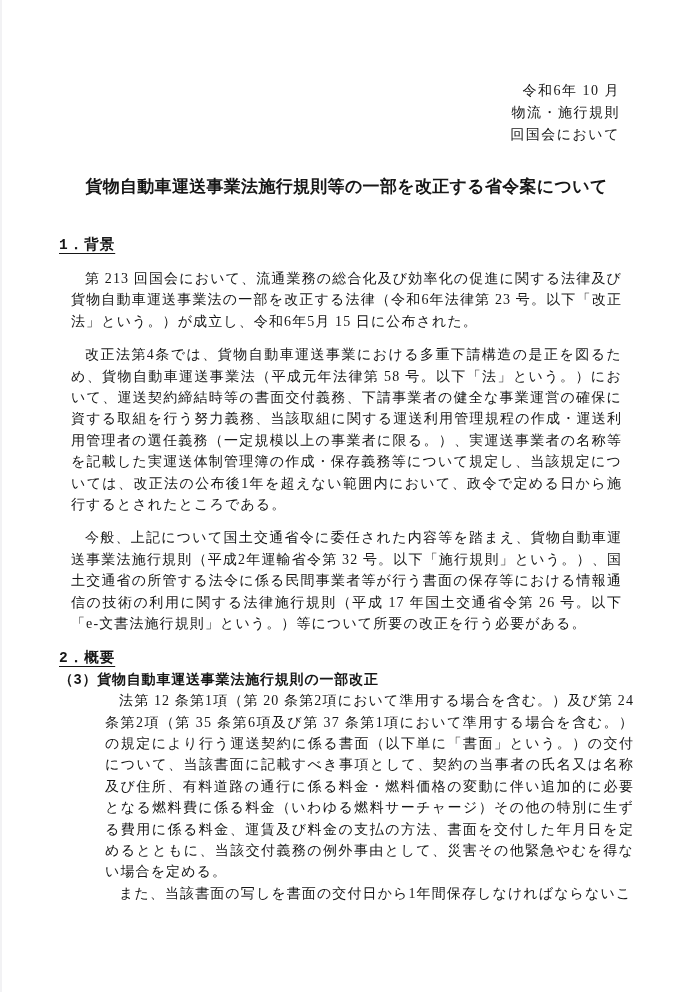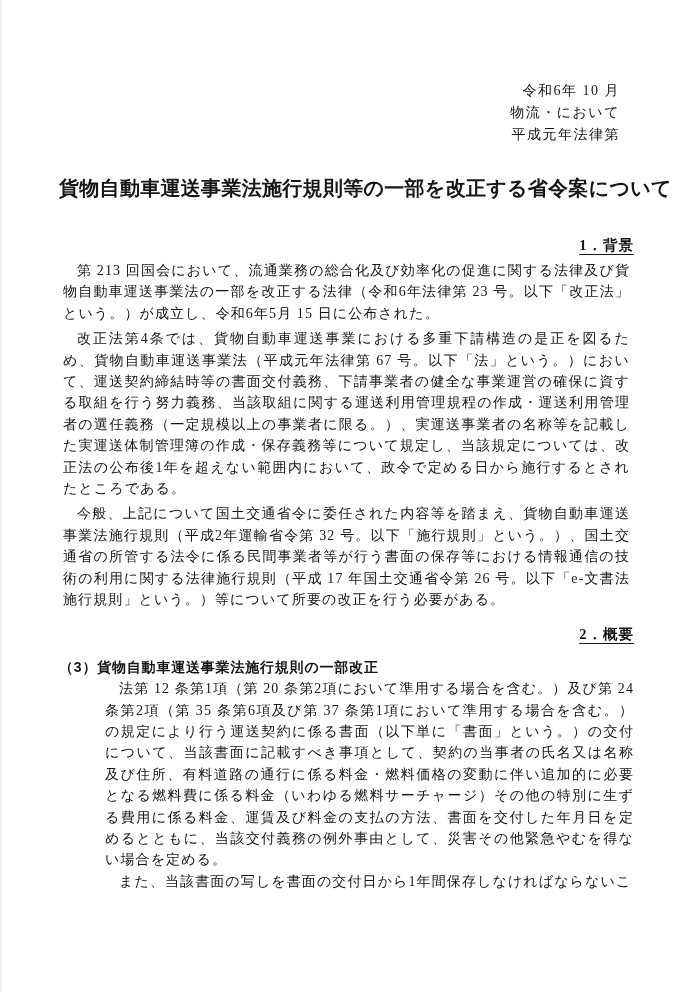--- a/index.html
+++ b/index.html
@@ -24,44 +24,44 @@
   }
 
   .doc-header {
     text-align: right;
     padding-right: 14px;
     line-height: 22px;
     letter-spacing: 1.5px;
   }
 
   .doc-title {
-    font-family: Liberation Sans, sans-serif;
-    font-size: 20px;
+    font-family: Liberation Mono, monospace;
+    font-size: 17px;
     font-weight: bold;
+    text-align: center;
     margin: 30px 0 0 0;
     line-height: 24px;
     letter-spacing: 0.3px;
     white-space: nowrap;
   }
 
   .sec-heading {
-    font-family: Liberation Serif, serif;
+    font-family: Liberation Mono, monospace;
     font-size: 14.5px;
     font-weight: bold;
     text-decoration: underline;
     text-underline-offset: 4px;
     margin: 34px 0 3px 0;
     line-height: 22px;
     letter-spacing: 1px;
-    text-align: right;
   }
-  .sec-heading.second { margin-top: 12px; margin-bottom: 12px; }
+  .sec-heading.second { margin-top: 12px; margin-bottom: 0; }
 
   p.body-para {
-    margin: 4px;
+    margin: 12px;
     text-indent: 1em;
     text-align: justify;
     letter-spacing: 1.1px;
   }
 
   .sub-heading, .bracket-heading, .item-heading {
     font-family: "Liberation Sans", "DejaVu Sans", sans-serif;
     font-weight: bold;
     line-height: 21.7px;
     letter-spacing: 0.8px;
@@ -75,29 +75,29 @@
     letter-spacing: 1.1px;
   }
 </style>
 </head>
 <body>
 
 <div class="page">
 
   <div class="doc-header">
     <div>令和6年 10 月</div>
-    <div>物流・において</div>
-    <div>平成元年法律第</div>
+    <div>物流・施行規則</div>
+    <div>回国会において</div>
   </div>
 
   <h1 class="doc-title">貨物自動車運送事業法施行規則等の一部を改正する省令案について</h1>
 
   <h2 class="sec-heading">1．背景</h2>
   <p class="body-para">第 213 回国会において、流通業務の総合化及び効率化の促進に関する法律及び貨物自動車運送事業法の一部を改正する法律（令和6年法律第 23 号。以下「改正法」という。）が成立し、令和6年5月 15 日に公布された。</p>
-  <p class="body-para">改正法第4条では、貨物自動車運送事業における多重下請構造の是正を図るため、貨物自動車運送事業法（平成元年法律第 67 号。以下「法」という。）において、運送契約締結時等の書面交付義務、下請事業者の健全な事業運営の確保に資する取組を行う努力義務、当該取組に関する運送利用管理規程の作成・運送利用管理者の選任義務（一定規模以上の事業者に限る。）、実運送事業者の名称等を記載した実運送体制管理簿の作成・保存義務等について規定し、当該規定については、改正法の公布後1年を超えない範囲内において、政令で定める日から施行するとされたところである。</p>
+  <p class="body-para">改正法第4条では、貨物自動車運送事業における多重下請構造の是正を図るため、貨物自動車運送事業法（平成元年法律第 58 号。以下「法」という。）において、運送契約締結時等の書面交付義務、下請事業者の健全な事業運営の確保に資する取組を行う努力義務、当該取組に関する運送利用管理規程の作成・運送利用管理者の選任義務（一定規模以上の事業者に限る。）、実運送事業者の名称等を記載した実運送体制管理簿の作成・保存義務等について規定し、当該規定については、改正法の公布後1年を超えない範囲内において、政令で定める日から施行するとされたところである。</p>
   <p class="body-para">今般、上記について国土交通省令に委任された内容等を踏まえ、貨物自動車運送事業法施行規則（平成2年運輸省令第 32 号。以下「施行規則」という。）、国土交通省の所管する法令に係る民間事業者等が行う書面の保存等における情報通信の技術の利用に関する法律施行規則（平成 17 年国土交通省令第 26 号。以下「e-文書法施行規則」という。）等について所要の改正を行う必要がある。</p>
 
   <h2 class="sec-heading second">2．概要</h2>
   <div class="sub-heading">（3）貨物自動車運送事業法施行規則の一部改正</div>
   <p class="item-para">法第 12 条第1項（第 20 条第2項において準用する場合を含む。）及び第 24 条第2項（第 35 条第6項及び第 37 条第1項において準用する場合を含む。）の規定により行う運送契約に係る書面（以下単に「書面」という。）の交付について、当該書面に記載すべき事項として、契約の当事者の氏名又は名称及び住所、有料道路の通行に係る料金・燃料価格の変動に伴い追加的に必要となる燃料費に係る料金（いわゆる燃料サーチャージ）その他の特別に生ずる費用に係る料金、運賃及び料金の支払の方法、書面を交付した年月日を定めるとともに、当該交付義務の例外事由として、災害その他緊急やむを得ない場合を定める。</p>
   <p class="item-para">また、当該書面の写しを書面の交付日から1年間保存しなければならないこ</p>
 
 </div>
 
 </body></html>

